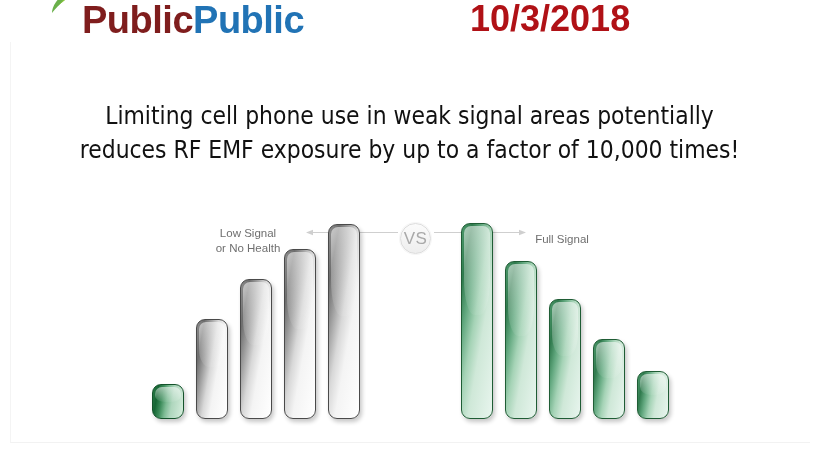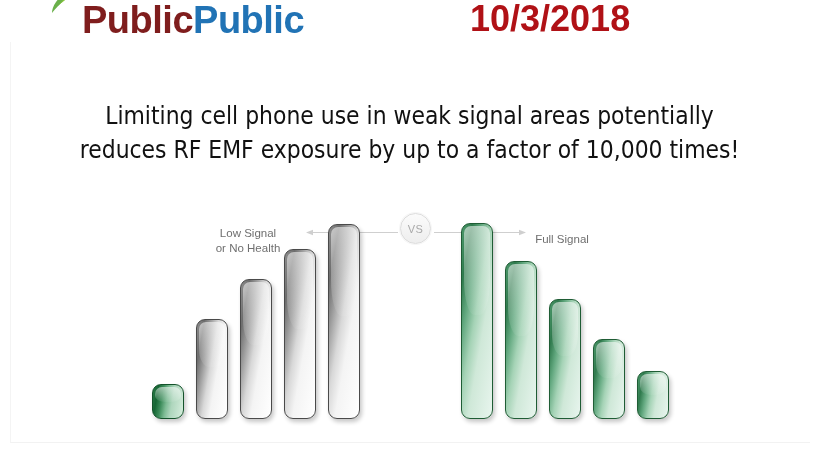--- a/index.html
+++ b/index.html
@@ -111,31 +111,31 @@
   }
   .side-label.right {
     left: 512px;
     top: 232px;
     width: 100px;
   }
 
   .vs-circle {
     position: absolute;
     left: 400px;
-    top: 213px;
+    top: 223px;
     width: 31px;
     height: 31px;
     border-radius: 50%;
     background: linear-gradient(180deg,#fbfbfb 0%,#eeeeee 100%);
     border: 1px solid #dcdcdc;
     box-shadow: 0 0 0 1px #f6f6f6;
     display: flex;
     align-items: center;
     justify-content: center;
-    font-size: 11px;
+    font-size: 17px;
     color: #a9a9a9;
     letter-spacing: 0.5px;
     box-sizing: border-box;
   }
 
   .arrow-line {
     position: absolute;
     top: 228px;
     height: 9px;
   }

